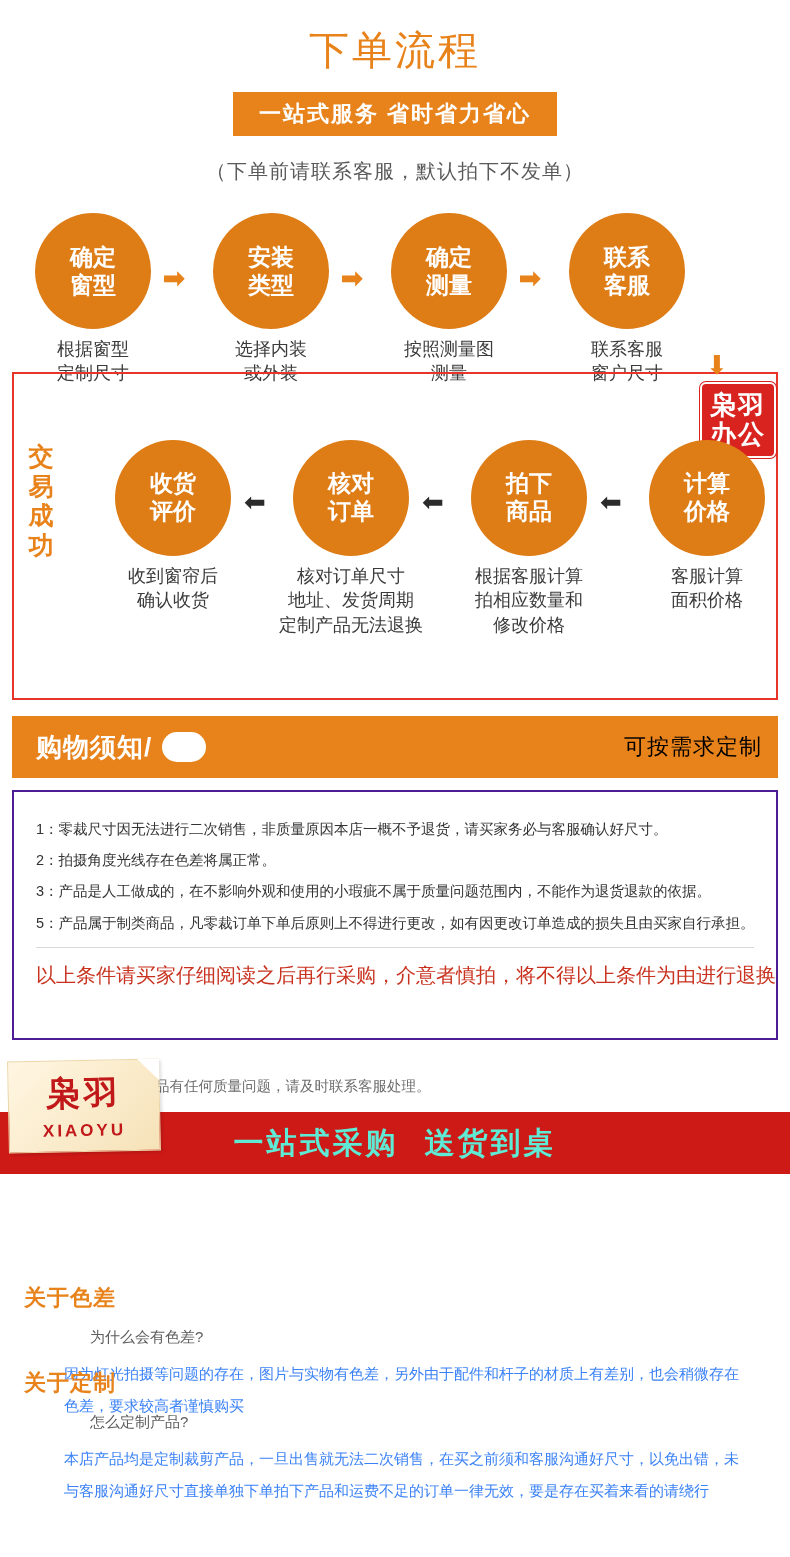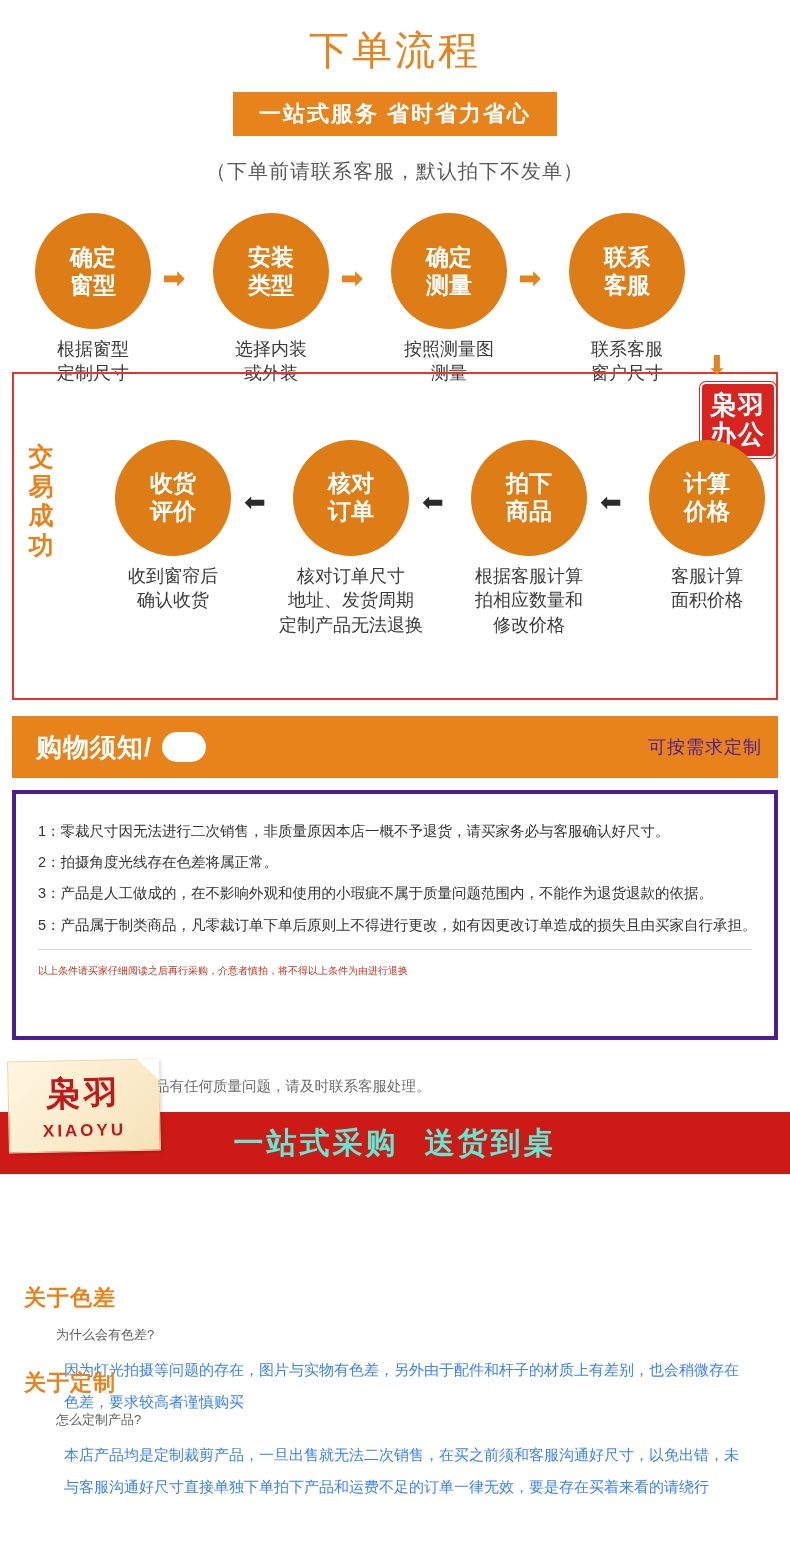--- a/index.html
+++ b/index.html
@@ -135,47 +135,47 @@
   }
   .nb-dot {
     width: 44px; height: 30px;
     border-radius: 16px;
     background: #ffffff;
     margin-left: 10px;
   }
   .nb-right {
     margin-left: auto;
     margin-right: 16px;
-    color: #4c1d95;
-    font-size: 18px;
+    color: #000000;
+    font-size: 22px;
     letter-spacing: 1px;
   }
 
   .notice-body {
     position: absolute;
     left: 12px;
     top: 790px;
     width: 766px;
     height: 250px;
-    border: 4px solid #4c1d95;
+    border: 2px solid #4c1d95;
     padding: 22px 22px 0 22px;
   }
   .notice-body ol { margin: 0; padding: 0; list-style: none; }
   .notice-body li {
     font-size: 14.5px;
     color: #333;
     line-height: 2.15;
     white-space: nowrap;
   }
   .notice-foot {
     border-top: 1px solid #d8d8d8;
     margin-top: 8px;
     padding-top: 14px;
     color: #C8321F;
-    font-size: 10px;
+    font-size: 20px;
     white-space: nowrap;
   }
 
   
   .faint {
     position: absolute;
     left: 56px;
     top: 1070px;
     width: 690px;
     color: #6d6d6d;
@@ -258,23 +258,23 @@
   
   .faq { position: absolute; left: 0; width: 790px; }
   .faq h3 {
     margin: 0 0 10px 24px;
     color: #E8821A;
     font-size: 22px;
     font-weight: bold;
     letter-spacing: 1px;
   }
   .faq .q {
-    margin: 0 0 6px 56px;
+    margin: 0 0 6px 90px;
     color: #5d5d5d;
-    font-size: 13px;
+    font-size: 15px;
     line-height: 1.9;
   }
   .faq .a {
     margin: 0 40px 0 64px;
     color: #3b82f6;
     font-size: 15px;
     line-height: 2.15;
   }
 </style>
 </head>

